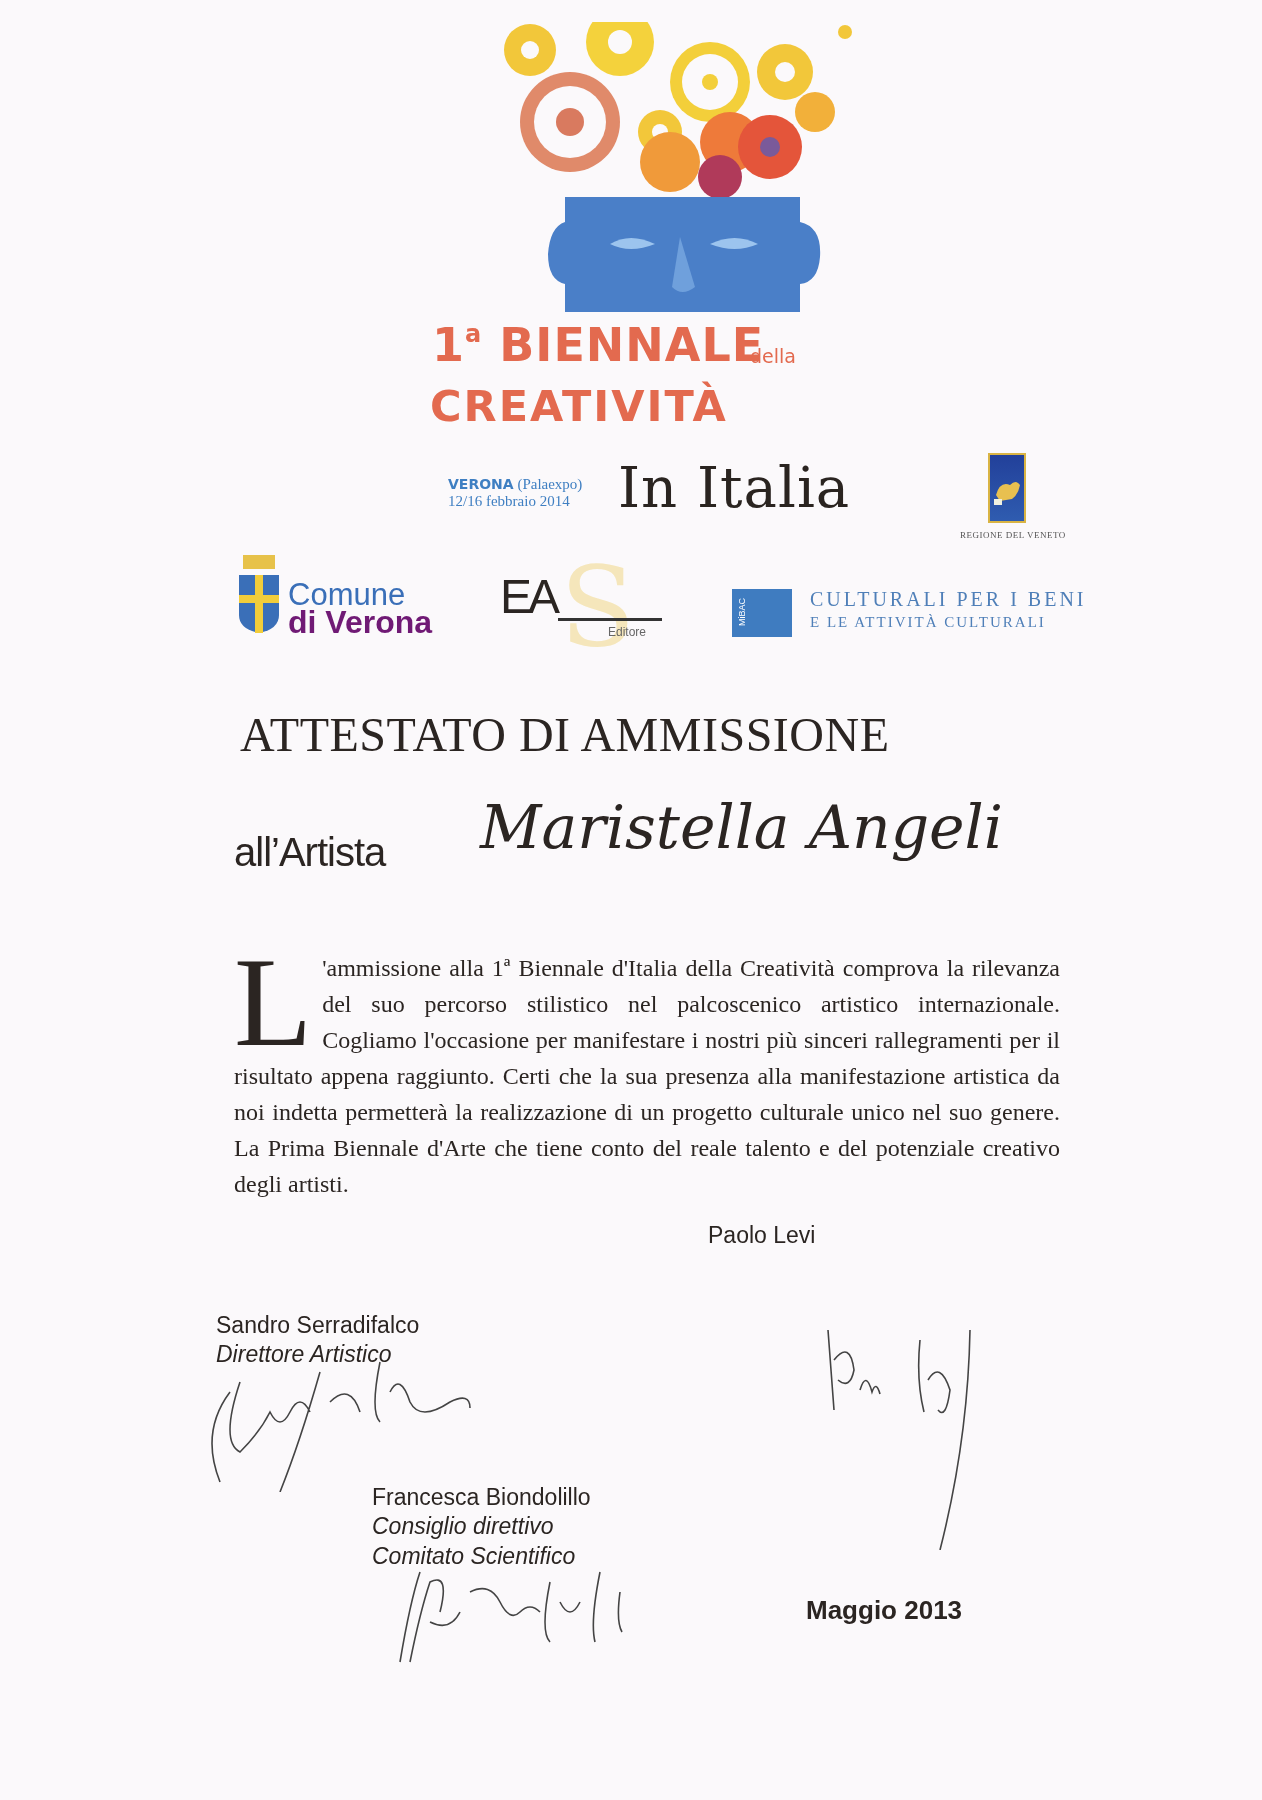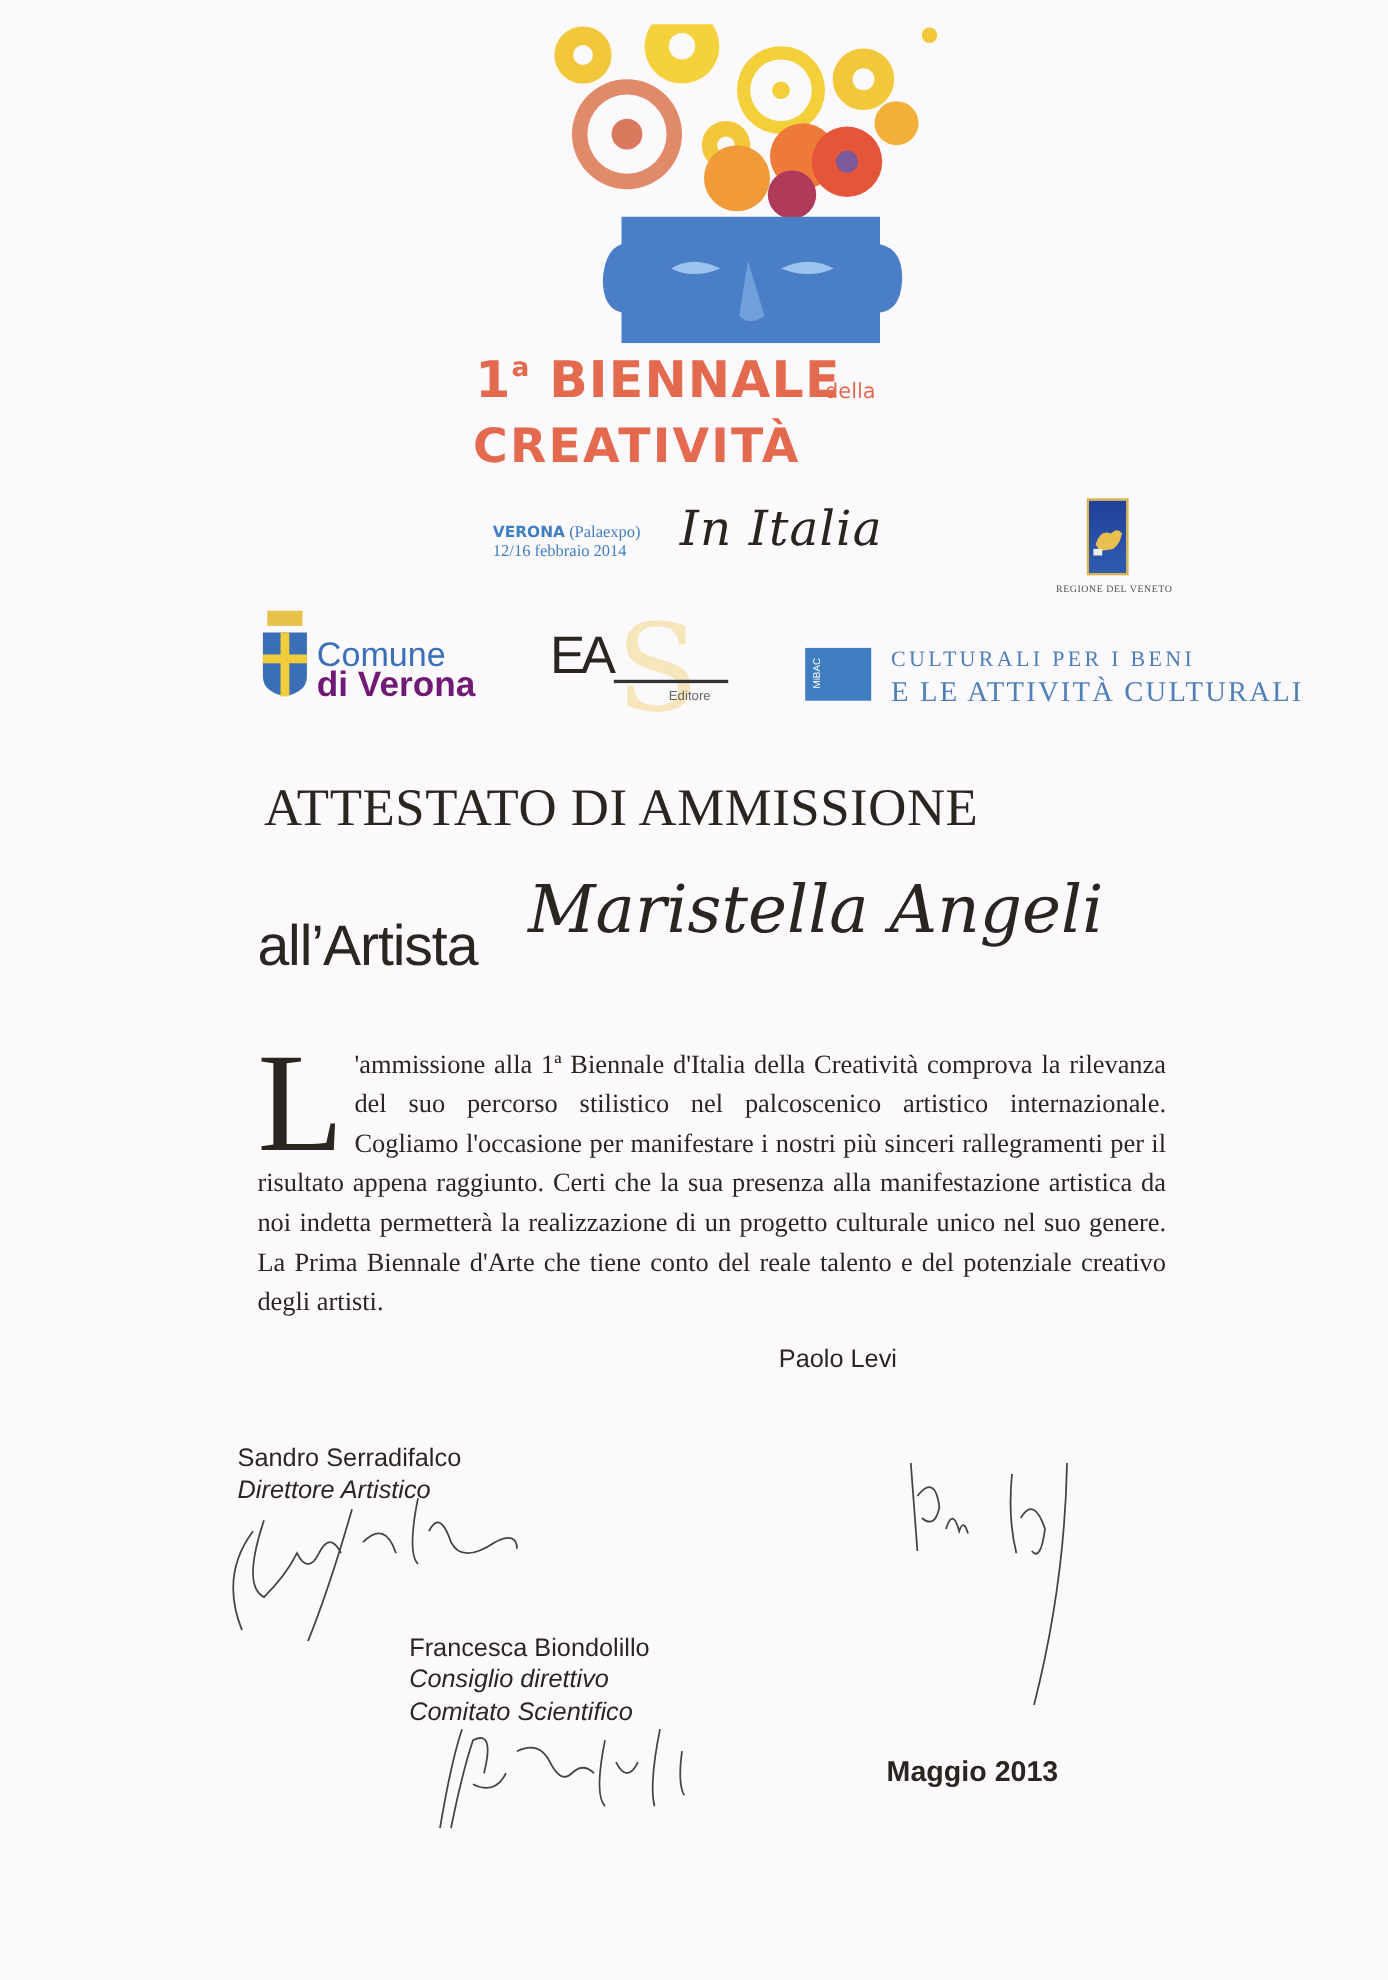--- a/index.html
+++ b/index.html
@@ -13,36 +13,36 @@
 
   
   #header-art { left: 470px; top: 22px; width: 390px; height: 290px; }
   #title-biennale { left: 432px; top: 318px; font-family: "DejaVu Sans", sans-serif; font-weight: bold; color: #e36a4f; font-size: 46px; letter-spacing: 1px; }
   #title-biennale .sup { font-size: 24px; vertical-align: top; position: relative; top: 2px; }
   #title-della { left: 750px; top: 345px; font-family: "DejaVu Sans", sans-serif; color: #e36a4f; font-size: 19px; }
   #title-creativita { left: 430px; top: 375px; font-family: "DejaVu Sans", sans-serif; font-weight: bold; color: #e36a4f; font-size: 43px; letter-spacing: 2px; line-height: 62px; }
   #event-place { left: 448px; top: 476px; font-family: "Liberation Serif", serif; font-size: 15px; color: #3f7fc2; line-height: 16px; }
   #event-place b { font-family: "DejaVu Sans", sans-serif; font-size: 14px; }
   #event-dates { left: 448px; top: 493px; font-family: "Liberation Serif", serif; font-size: 15px; color: #3f7fc2; }
-  #in-italia { left: 618px; top: 455px; font-family: "DejaVu Serif", serif; font-style: italic; font-size: 44px; color: #2a2420; letter-spacing: 1px; }
+  #in-italia { left: 618px; top: 455px; font-family: "DejaVu Serif", serif; font-size: 56px; color: #2a2420; letter-spacing: 1px; }
 
   
   #regione-emblem { left: 988px; top: 453px; width: 38px; height: 70px; background: linear-gradient(#22409a, #2f5cb0); border: 2px solid #d9b444; box-sizing: border-box; }
   #regione-label { left: 960px; top: 530px; font-family: "Liberation Serif", serif; font-size: 9px; color: #555; letter-spacing: 0.5px; }
   #verona-crest { left: 237px; top: 555px; width: 44px; height: 80px; }
   #verona-line1 { left: 288px; top: 577px; font-size: 31px; color: #3a6fb8; }
   #verona-line2 { left: 288px; top: 604px; font-size: 32px; color: #701a75; font-weight: bold; }
   #eas-logo { left: 500px; top: 555px; width: 170px; height: 100px; }
   #mibac-logo { left: 732px; top: 589px; width: 60px; height: 48px; background: #3f7cc0; }
   #ministero-line1 { left: 810px; top: 588px; font-family: "Liberation Serif", serif; font-size: 20px; color: #4f7fb8; letter-spacing: 3px; }
-  #ministero-line2 { left: 810px; top: 614px; font-family: "Liberation Serif", serif; font-size: 26px; color: #4f7fb8; letter-spacing: 2px; }
+  #ministero-line2 { left: 810px; top: 614px; font-family: "Liberation Serif", serif; font-size: 15px; color: #4f7fb8; letter-spacing: 2px; }
 
   
   #cert-title { left: 240px; top: 707px; font-family: "Liberation Serif", serif; font-size: 48px; color: #2b2522; letter-spacing: 0.5px; }
-  #recipient-prefix { left: 234px; top: 830px; font-size: 52px; letter-spacing: -1px; }
+  #recipient-prefix { left: 234px; top: 830px; font-size: 40px; letter-spacing: -1px; }
   #recipient-name { left: 480px; top: 792px; font-family: "DejaVu Serif", serif; font-style: italic; font-size: 60px; color: #2b2522; }
 
   
   #body-text { left: 234px; top: 950px; width: 826px; font-family: "Liberation Serif", serif; font-size: 24px; line-height: 36px; text-align: justify; }
   #drop-cap { float: left; font-family: "Liberation Serif", serif; font-size: 128px; line-height: 100px; margin: 2px 10px 0 0; color: #2b2522; }
 
   
   .sig-name { font-size: 23px; color: #2b2522; }
   .sig-role { font-size: 23px; font-style: italic; color: #2b2522; line-height: 30px; }
   #sig-levi { left: 708px; top: 1222px; }

